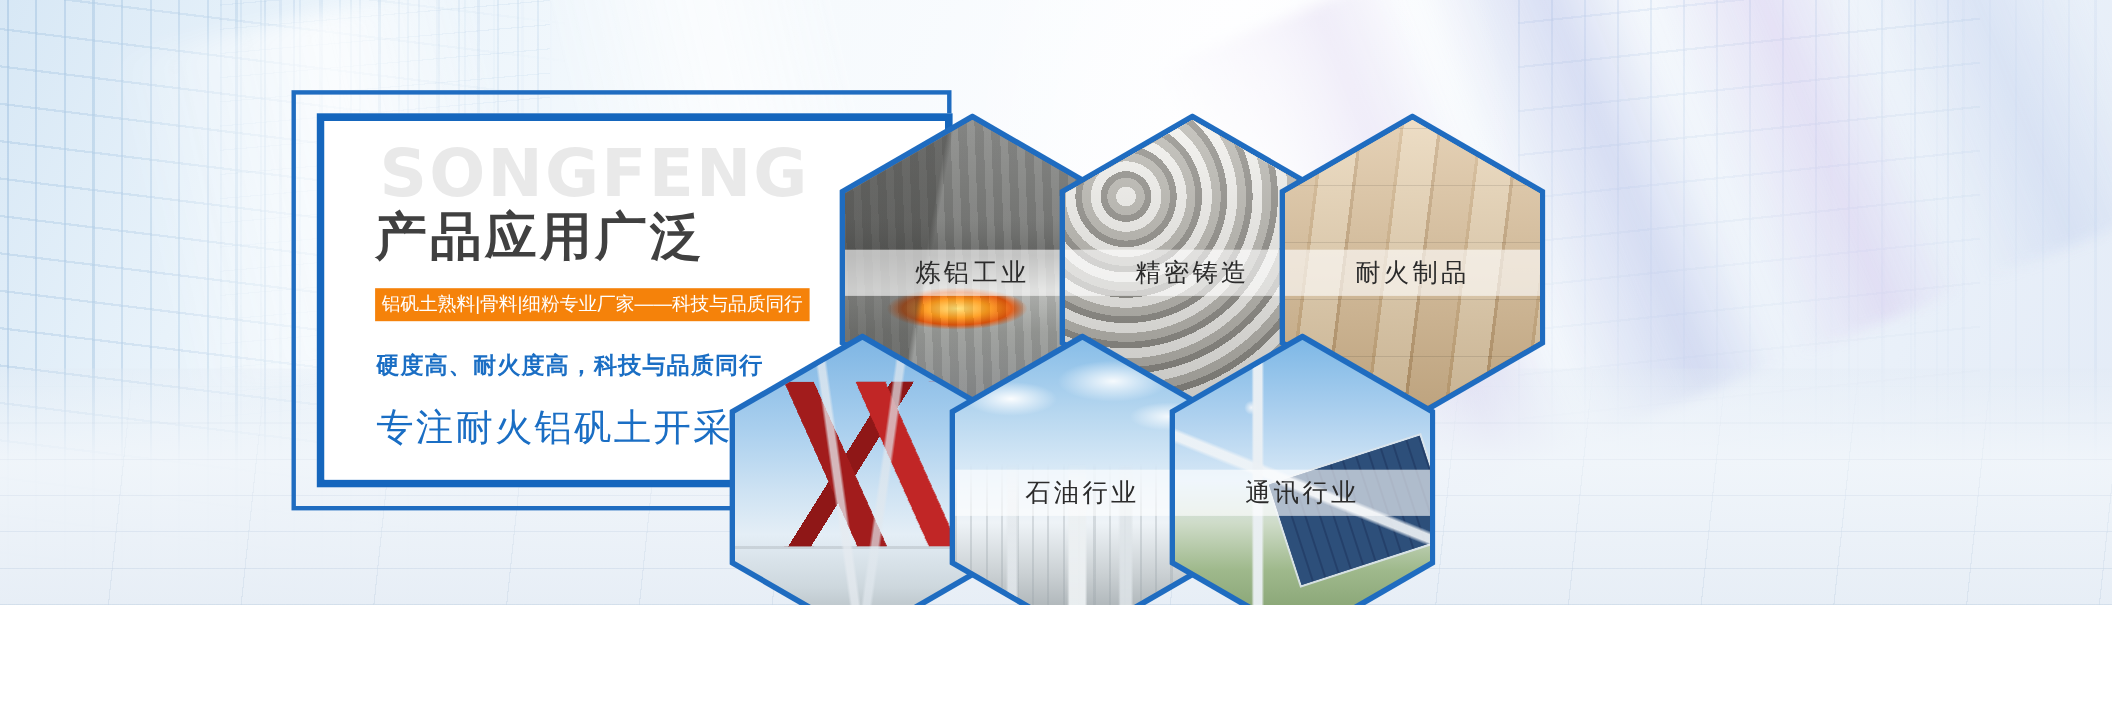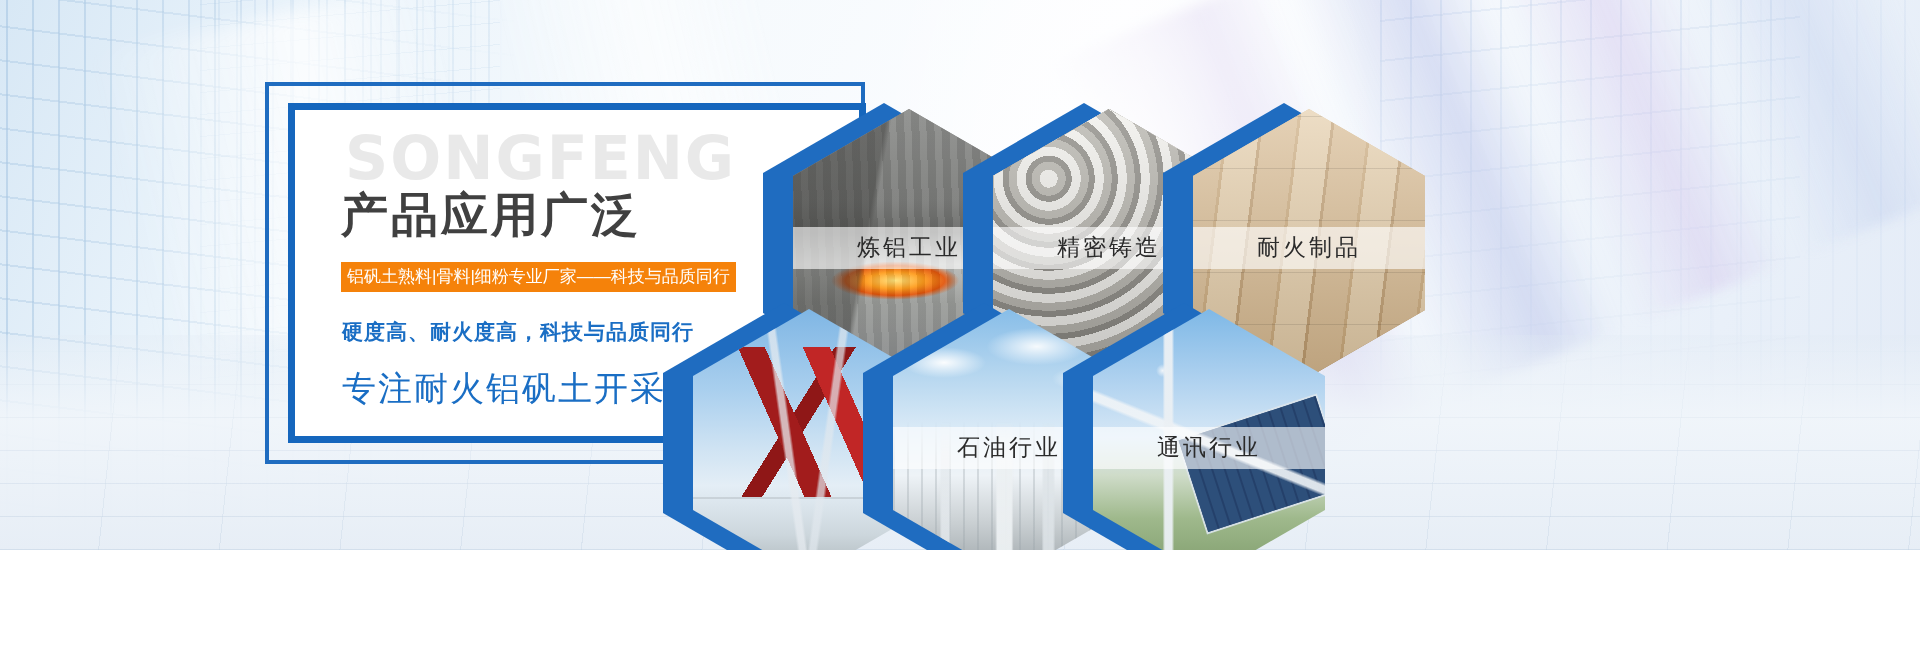--- a/index.html
+++ b/index.html
@@ -233,21 +233,20 @@
 
   
   .hex-cluster { position: absolute; left: 0; top: 0; width: 1920px; height: 650px; }
   .hex {
     position: absolute;
     width: 232px;
     height: 268px;
     -webkit-clip-path: polygon(50% 0%, 100% 25%, 100% 75%, 50% 100%, 0% 75%, 0% 25%);
             clip-path: polygon(50% 0%, 100% 25%, 100% 75%, 50% 100%, 0% 75%, 0% 25%);
     overflow: hidden;
-    margin-left: 25px;
   }
   .hex-border {
     position: absolute;
     width: 242px;
     height: 280px;
     background: #1f6cc0;
     -webkit-clip-path: polygon(50% 0%, 100% 25%, 100% 75%, 50% 100%, 0% 75%, 0% 25%);
             clip-path: polygon(50% 0%, 100% 25%, 100% 75%, 50% 100%, 0% 75%, 0% 25%);
   }
   .hex-photo { position: absolute; inset: 0; }

